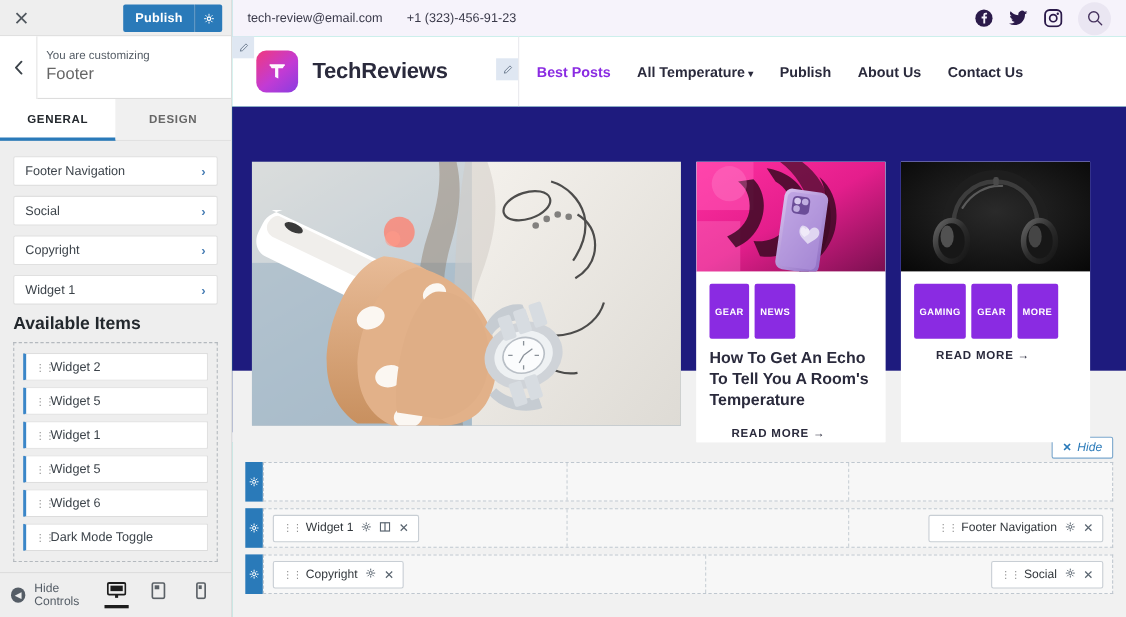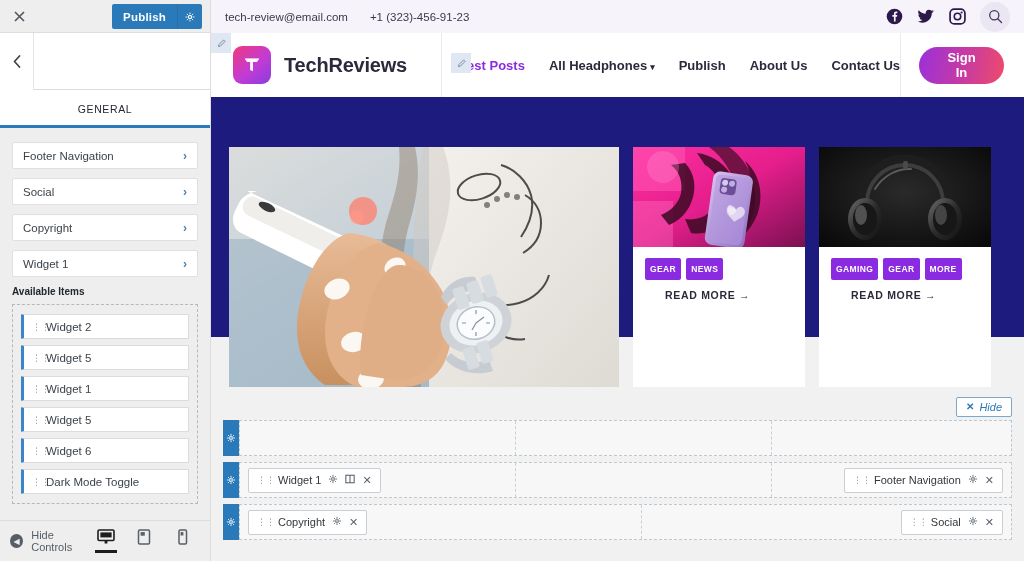--- a/index.html
+++ b/index.html
@@ -48,39 +48,39 @@
     color: #555; font-size: 15px; cursor: pointer; background: #fff;
     border-right: 1px solid #e4e4e4;
   }
   .sb-titlewrap { padding-left: 8px; }
   .sb-eyebrow { font-size: 10.5px; color: #555d66; line-height: 14px; }
   .sb-title { font-size: 15px; color: #666; line-height: 20px; font-weight: 400; }
 
   .sb-tabs { display: flex; height: 38px; background: #f5f5f5; border-bottom: 1px solid #dddddd; }
   .sb-tab {
     flex: 1; display: flex; align-items: center; justify-content: center;
-    font-size: 10.5px; font-weight: 400; letter-spacing: .6px; color: #666;
+    font-size: 10.5px; font-weight: 700; letter-spacing: .6px; color: #666;
     cursor: pointer; position: relative; background: #f0f0f0;
   }
   .sb-tab.active { background: #fff; color: #23282d; }
   .sb-tab.active::after {
     content: ""; position: absolute; left: 0; right: 0; bottom: -1px; height: 3px; background: #2a7ab9;
   }
 
   .sb-body { flex: 1; overflow: hidden; padding: 14px 12px 0 12px; }
 
   .panel-item {
     background: #fff; border: 1px solid #e0e0e0; height: 27px; margin-bottom: 9px;
     display: flex; align-items: center; justify-content: space-between;
     padding: 0 10px; font-size: 11.5px; color: #3c434a; cursor: pointer;
     border-radius: 2px;
   }
   .panel-item .chev { color: #4a7fb5; font-size: 12px; font-weight: 700; }
 
-  .avail-label { font-size: 10px; font-weight: 700; color: #23282d; margin: 8px 0 7px 0; }
+  .avail-label { font-size: 16px; font-weight: 700; color: #23282d; margin: 8px 0 7px 0; }
   .avail-box { border: 1px dashed #b4b9be; padding: 9px 8px; background: #eeeeee; }
   .avail-item {
     background: #fff; border: 1px solid #dcdcdc; border-left: 3px solid #3a86c8;
     height: 25px; margin-bottom: 6px; display: flex; align-items: center;
     font-size: 11.5px; color: #3c434a; padding: 0 8px; cursor: grab; border-radius: 1px;
   }
   .avail-item:last-child { margin-bottom: 0; }
   .grip { display: inline-block; width: 8px; margin-right: 6px; color: #8b8b8b; letter-spacing: 0; line-height: 6px; font-size: 9px; }
   .grip i { display: block; font-style: normal; }
 
@@ -150,21 +150,21 @@
   .hero-inner { display: flex; gap: 14px; padding: 50px 0 0 18px; position: relative; z-index: 2; }
 
   .hero-main { width: 390px; height: 240px; overflow: hidden; position: relative; background:#b9c4cc; }
   .phone-photo { position: absolute; inset: 0; }
 
   .cardcol { width: 172px; background: #fff; overflow: hidden; position: relative; }
   .card-img { height: 100px; position: relative; overflow: hidden; }
   .card-body { padding: 11px 12px 12px 12px; background: #fff; }
   .tags { display: flex; gap: 5px; margin-bottom: 9px; flex-wrap: wrap; }
   .tag { background: #8a2be2; color: #fff; font-size: 8.5px; font-weight: 700; letter-spacing: .4px;
-         padding: 6px 5px; border-radius: 2px; }
+         padding: 20px 5px; border-radius: 2px; }
   .card-title { font-size: 14.5px; font-weight: 700; color: #2a2a3c; line-height: 1.32; margin-bottom: 14px; }
   .read-more { font-size: 10.5px; font-weight: 700; letter-spacing: .7px; color: #2a2a3c; cursor: pointer; padding-left: 20px; }
 
   
   .fb { position: absolute; left: 0; right: 0; bottom: 0; height: 168px; background: #f1f1f1; padding: 0 12px; }
   .hide-row { height: 27px; display: flex; justify-content: flex-end; align-items: center; }
   .hide-btn {
     border: 1px solid #7aa7cd; background: #fff; color: #2a7ab9; font-size: 11px; font-style: italic;
     border-radius: 2px; padding: 3px 9px; display: flex; align-items: center; gap: 5px; cursor: pointer;
     font-family: "Liberation Sans", sans-serif;
@@ -220,24 +220,29 @@
         </div>
       </div>
     </div>
 
     <div class="sb-header">
       <div class="sb-back">
         <svg width="8" height="13" viewBox="0 0 8 13">
           <path d="M6.5 1 L1.5 6.5 L6.5 12" stroke="#3c434a" stroke-width="1.7" fill="none" stroke-linecap="round" stroke-linejoin="round"></path>
         </svg>
       </div>
+      <div class="sb-titlewrap">
+        <div class="sb-eyebrow">You are customizing</div>
+        <div class="sb-title">Footer</div>
+      </div>
     </div>
 
     <div class="sb-tabs">
       <div class="sb-tab active">GENERAL</div>
+      <div class="sb-tab">DESIGN</div>
     </div>
 
     <div class="sb-body">
       <div class="panel-item">
         <span>Footer Navigation</span>
         <span class="chev">›</span>
       </div>
       <div class="panel-item">
         <span>Social</span>
         <span class="chev">›</span>
@@ -375,30 +380,27 @@
         <div class="edit-pin" id="pin-nav">
           <svg width="9" height="9" viewBox="0 0 12 12">
             <path d="M8.8 1.2l2 2-6.2 6.2-2.6.6.6-2.6z" fill="none" stroke="#6b7a8d" stroke-width="1.1" stroke-linejoin="round"></path>
           </svg>
         </div>
       </div>
 
       <div class="navlinks">
         <span class="navlink active">Best Posts</span>
         <span class="navlink">
-          <span>All Headphones</span><span class="caret">▾</span>
+          <span>All Temperature</span><span class="caret">▾</span>
         </span>
         <span class="navlink">Publish</span>
         <span class="navlink">About Us</span>
         <span class="navlink">Contact Us</span>
       </div>
 
-      <div class="signin-zone">
-        <button class="signin">Sign In</button>
-      </div>
     </div>
 
     <div class="hero">
       <div class="hero-inner">
 
         <div class="hero-main">
           <svg class="phone-photo" width="390" height="240" viewBox="0 0 390 240" preserveAspectRatio="xMidYMid slice">
             <defs>
               <linearGradient id="bgG" x1="0" y1="0" x2="1" y2="1">
                 <stop offset="0" stop-color="#e8e2da"></stop>
@@ -500,20 +502,21 @@
                 <path d="M103 62c-1-2-3-3-4-1-1-2-3-2-4 0-1 3 1 5 4 7 3-2 5-4 4-6z" fill="#f0eaf8"></path>
               </g>
               <circle cx="30" cy="20" r="16" fill="#ff8ed0" opacity=".3"></circle>
             </svg>
           </div>
           <div class="card-body">
             <div class="tags">
               <span class="tag">GEAR</span>
               <span class="tag">NEWS</span>
             </div>
+            <div class="card-title">How To Get An Echo To Tell You A Room's Temperature</div>
             <div class="read-more">
               <span>READ MORE</span>
               <span>→</span>
             </div>
           </div>
         </div>
 
         <div class="cardcol">
           <div class="card-img">
             <svg width="172" height="100" viewBox="0 0 172 100" preserveAspectRatio="xMidYMid slice">

